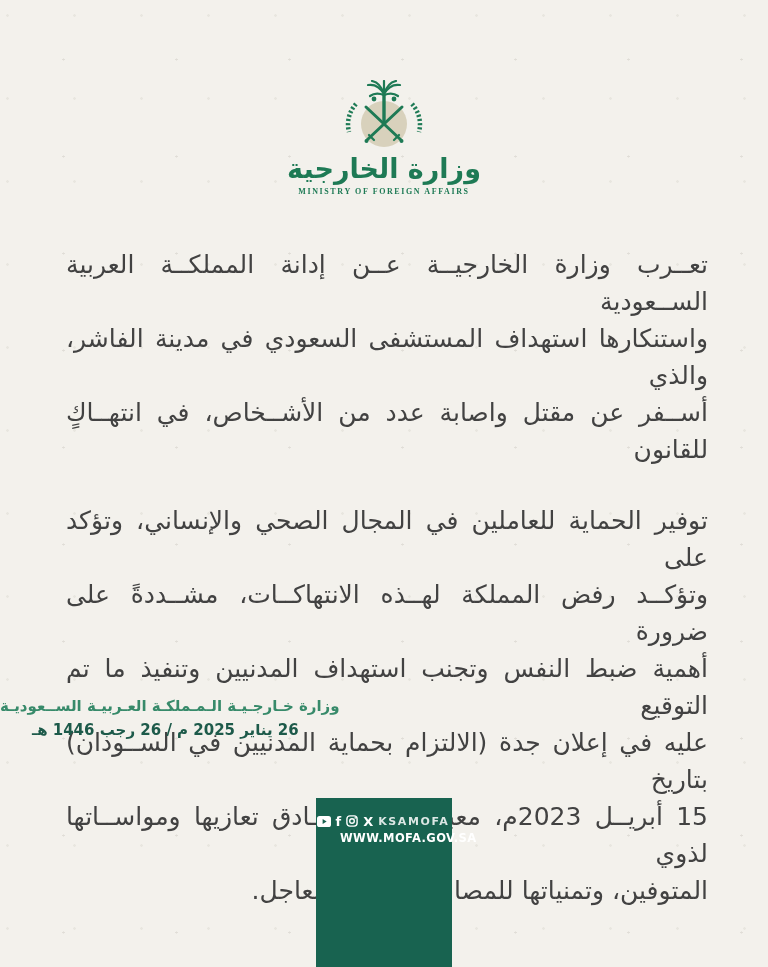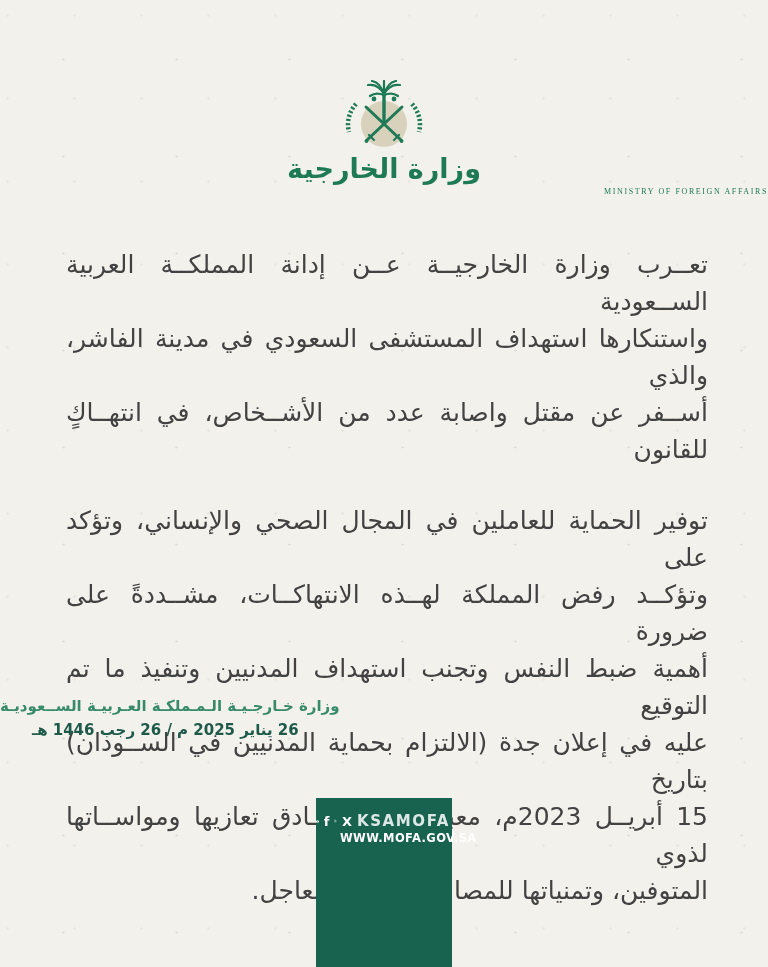--- a/index.html
+++ b/index.html
@@ -19,22 +19,22 @@
   }
 
   
   .logo-block{position:absolute;top:80px;left:0;right:0;text-align:center;}
   .emblem{display:block;margin:0 auto;}
   .logo-ar{
     margin-top:4px;font-size:27px;line-height:30px;font-weight:700;
     color:#1e7a55;direction:rtl;
   }
   .logo-en{
-    margin-top:3px;font-size:8px;letter-spacing:1.6px;font-weight:400;
-    color:#1e7a55;font-family:"Liberation Serif",serif;text-align:right;
+    margin-top:3px;font-size:8px;letter-spacing:1.6px;font-weight:700;
+    color:#1e7a55;font-family:"Liberation Serif",serif;
   }
 
   
   .statement{
     position:absolute;top:246px;left:66px;width:642px;
     direction:rtl;color:#424242;font-weight:400;
   }
   .para{font-size:25px;line-height:37px;}
   .para + .para{margin-top:34px;}
   .line{
@@ -55,21 +55,21 @@
   }
   .social-row{
     display:flex;align-items:center;justify-content:center;gap:5px;
     margin-top:16px;height:14px;
   }
   .social-row .glyph{
     color:#ffffff;font-weight:700;font-size:13px;line-height:13px;
     display:inline-block;
   }
   .handle{
-    color:rgba(255,255,255,.85);font-size:15px;font-weight:700;
+    color:rgba(255,255,255,.85);font-size:11px;font-weight:700;
     letter-spacing:1.6px;margin-right:2px;
   }
   .site{
     margin-top:3px;text-align:center;color:#ffffff;
     font-size:11.5px;font-weight:700;letter-spacing:.4px;padding-left:24px;
   }
 </style>
 </head>
 <body>
 

